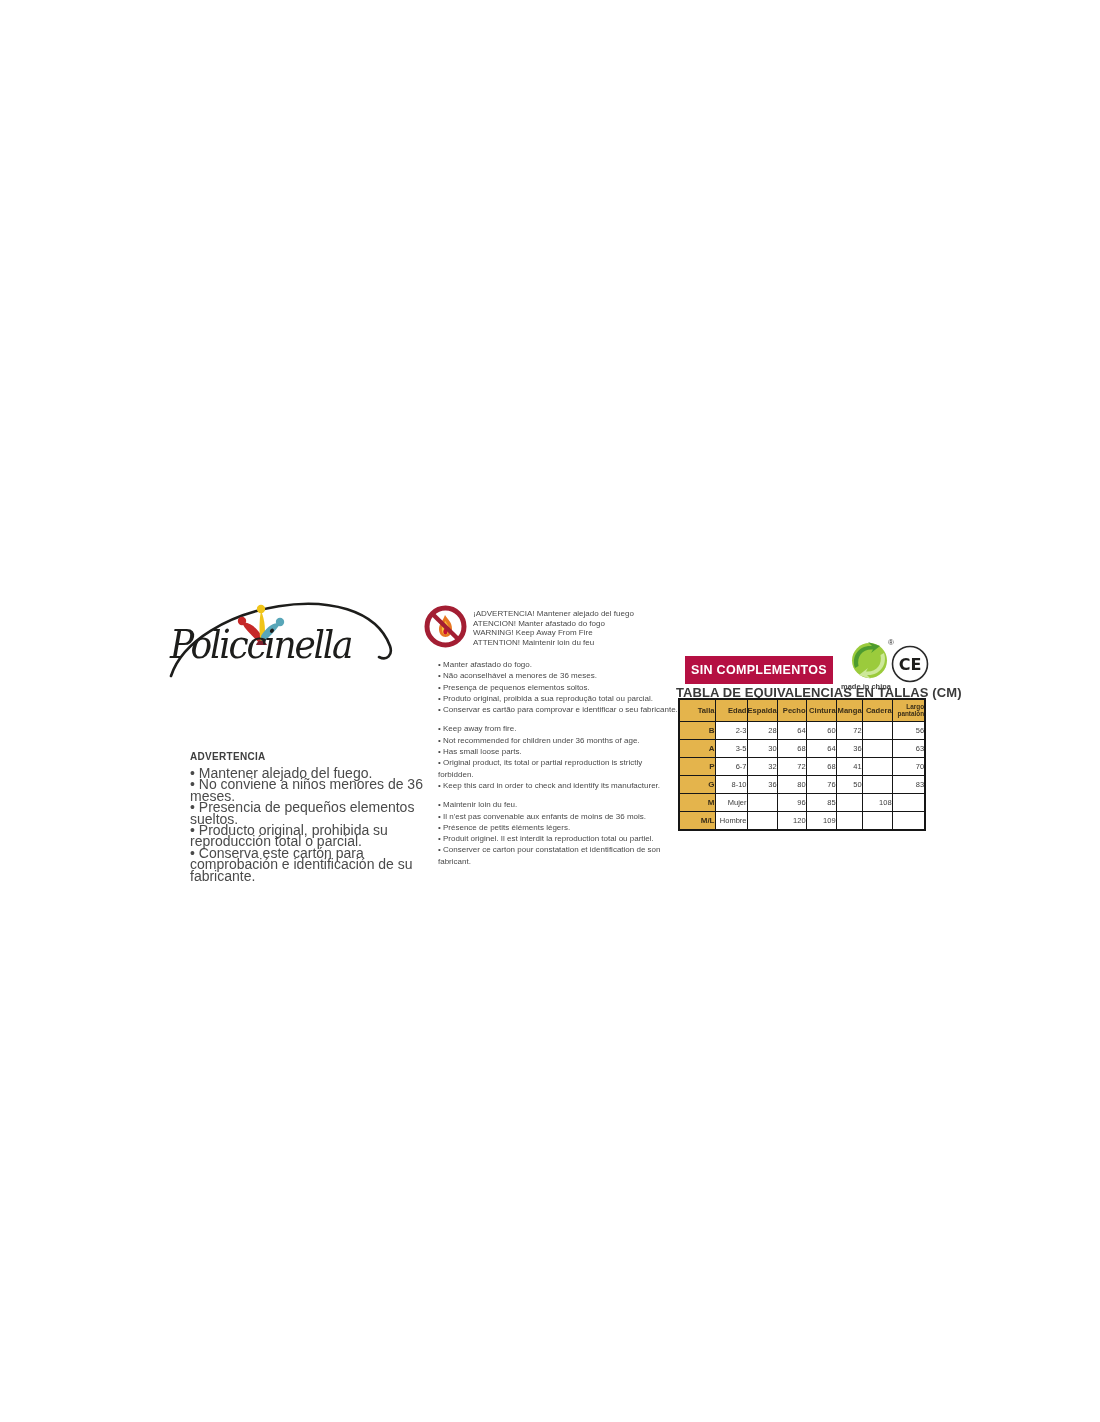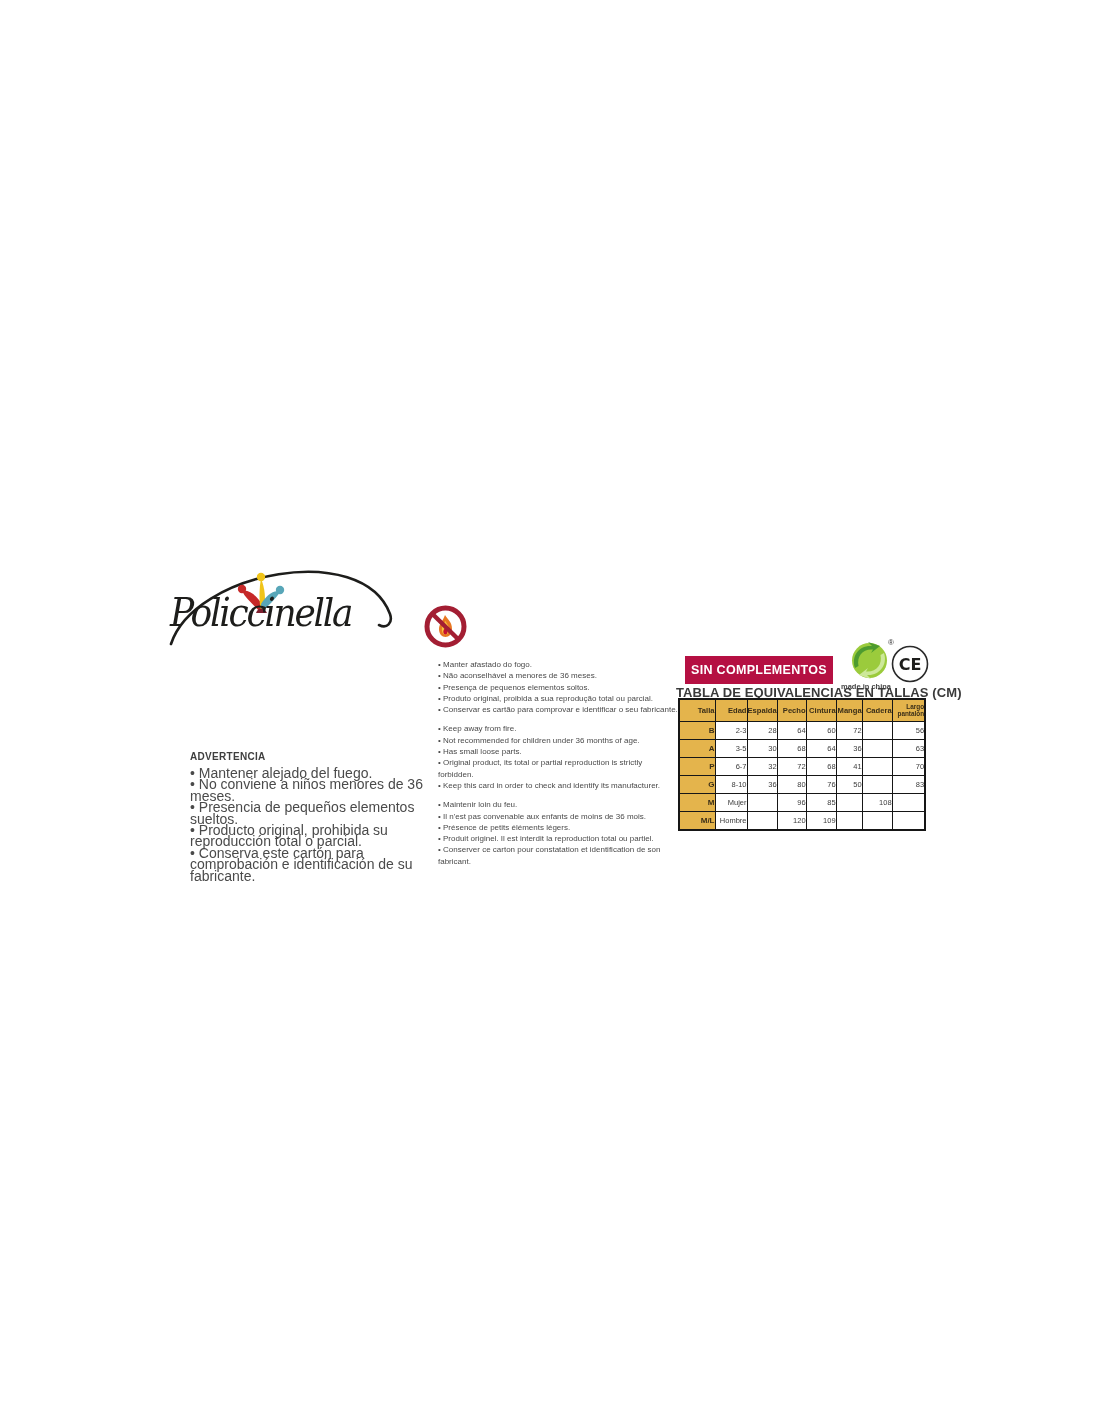--- a/index.html
+++ b/index.html
@@ -4,21 +4,21 @@
 <style>
   html,body{margin:0;padding:0;background:#fff;}
   .page{
     position:relative;width:1100px;height:1422px;background:#ffffff;overflow:hidden;
     font-family:"Liberation Sans",sans-serif;color:var(--text-gray,#4a4a4a);
   }
   .abs{position:absolute;}
   .bold{font-weight:bold;color:#3f3f3f;}
 
   
-  .logo-box{left:166px;top:556px;width:232px;height:94px;}
+  .logo-box{left:166px;top:588px;width:232px;height:94px;}
   .logo-box svg.arc{position:absolute;left:0;top:0;}
   .logo-box svg.hat{position:absolute;left:68px;top:13px;}
   .brand{
     position:absolute;left:4px;top:33px;width:228px;
     font-family:"DejaVu Serif",serif;font-style:italic;font-weight:500;
     font-size:40px;color:#1d1d1b;letter-spacing:-2.5px;
     transform:scaleX(.9);transform-origin:left center;white-space:nowrap;
   }
 
   
@@ -98,20 +98,26 @@
 
   <div class="abs fire-icon-wrap">
     <svg width="43" height="43" viewBox="0 0 43 43">
       <circle cx="21.5" cy="21.5" r="18.5" fill="none" stroke="#A31E33" stroke-width="5"></circle>
       <path d="M21,10 C24,15 28,17 28,24 C28,29 25,32 21.5,32 C18,32 15,29 15,24 C15,19 19,16 21,10 Z" fill="#E87722"></path>
       <path d="M21.3,16 C23,19 25,20.5 25,24.5 C25,27.5 23.4,29.5 21.4,29.5 C19.4,29.5 17.8,27.5 17.8,24.5 C17.8,21 20,19 21.3,16 Z" fill="#F5C33B"></path>
       <path d="M21.4,22 C22.5,24 23.5,24.8 23.5,26.8 C23.5,28.4 22.6,29.4 21.4,29.4 C20.2,29.4 19.3,28.4 19.3,26.8 C19.3,25 20.6,23.8 21.4,22 Z" fill="#C8102E"></path>
       <line x1="8.5" y1="9" x2="34.5" y2="34.5" stroke="#A31E33" stroke-width="4.5"></line>
     </svg>
   </div>
+  <div class="abs fire-lines" id="fire-lines">
+      <div>¡ADVERTENCIA! Mantener alejado del fuego</div>
+      <div>ATENCION! Manter afastado do fogo</div>
+      <div>WARNING! Keep Away From Fire</div>
+      <div>ATTENTION! Maintenir loin du feu</div>
+    </div>
   <div class="abs center-sections" id="center-sections">
       <div class="sec">
         <div>• Manter afastado do fogo.</div>
         <div>• Não aconselhável a menores de 36 meses.</div>
         <div>• Presença de pequenos elementos soltos.</div>
         <div>• Produto original, proibida a sua reprodução total ou parcial.</div>
         <div>• Conservar es cartão para comprovar e identificar o seu fabricante.</div>
       </div>
       <div class="sec">
         <div>• Keep away from fire.</div>

